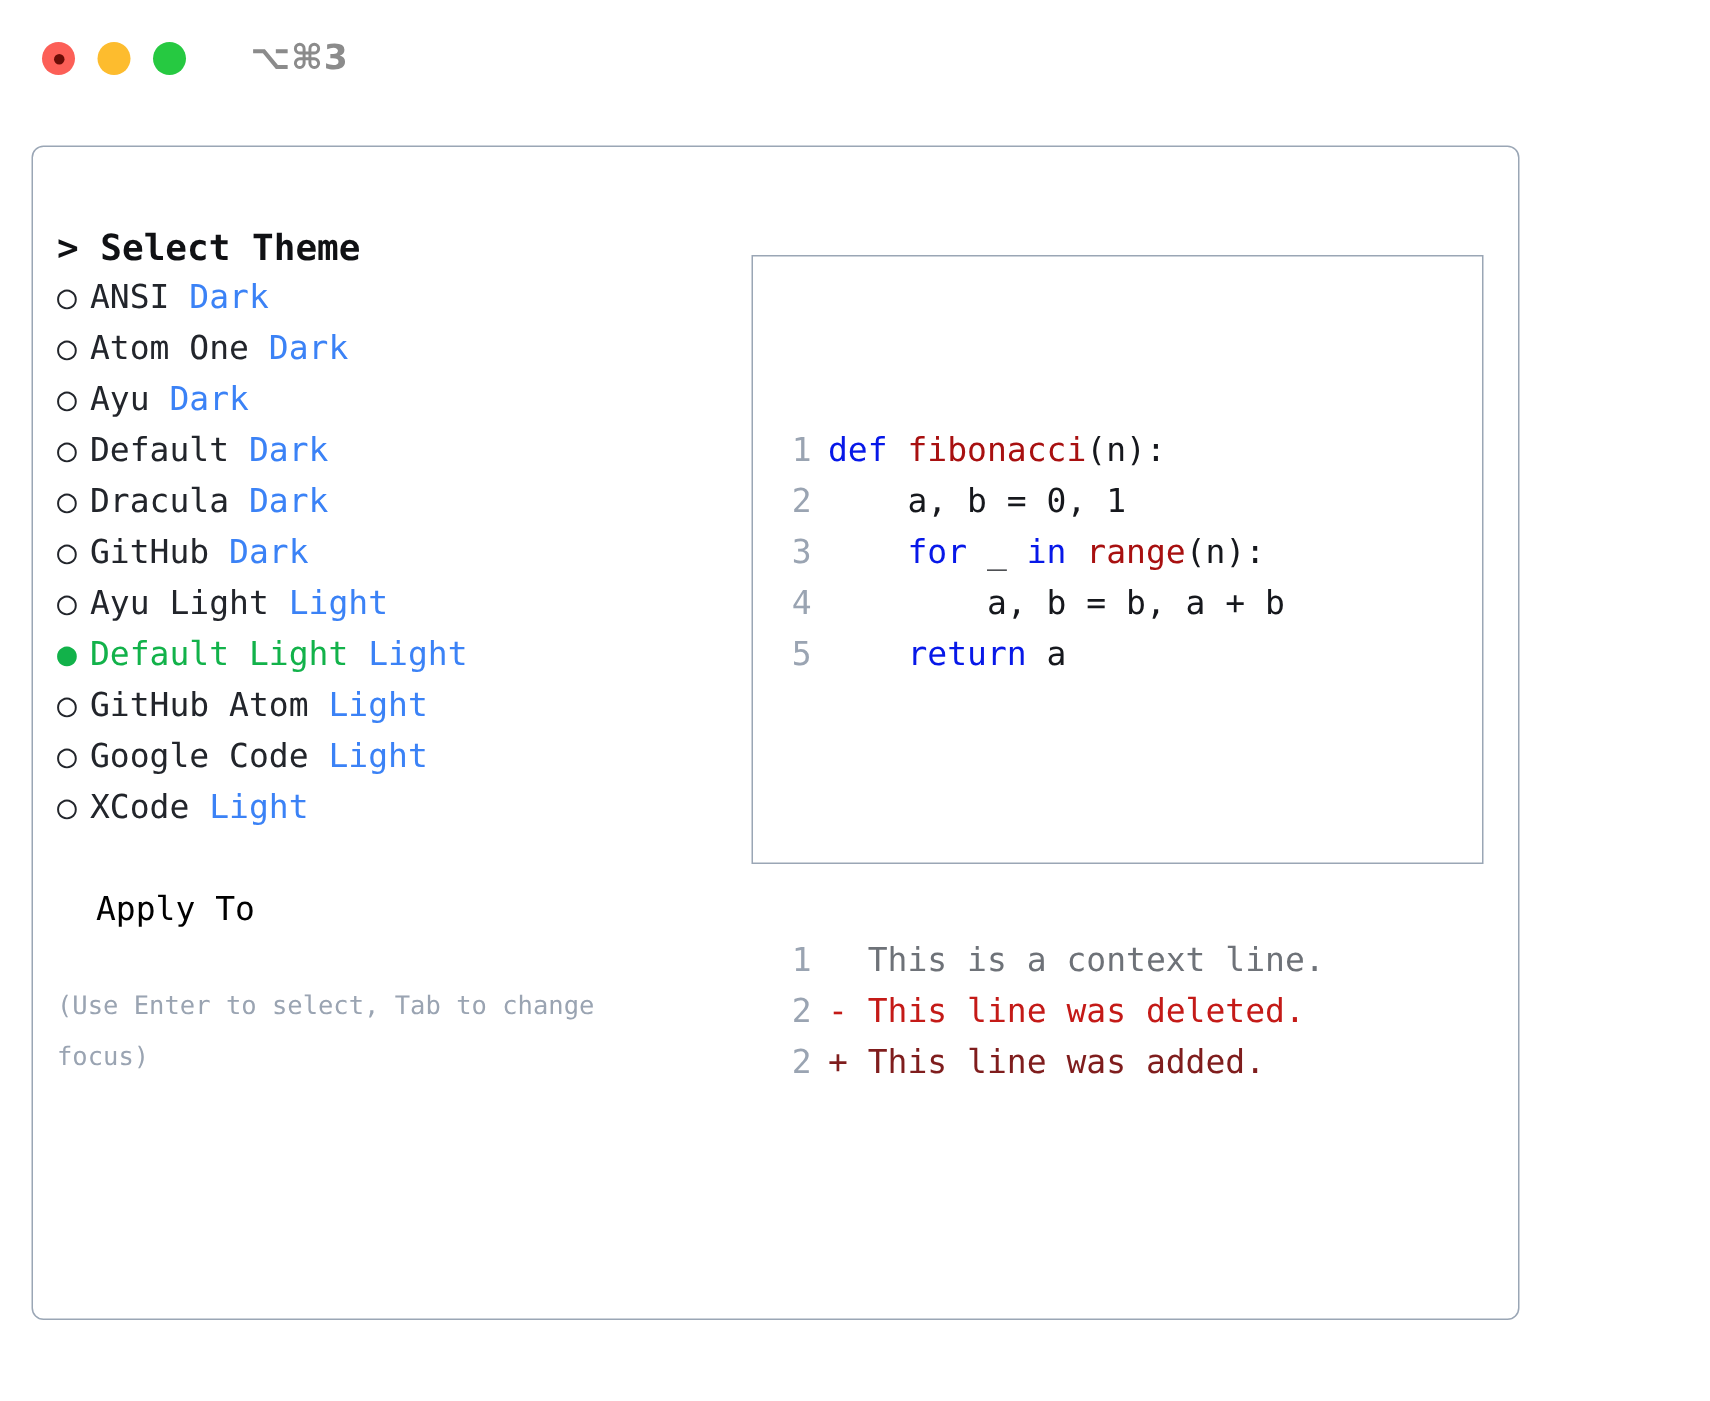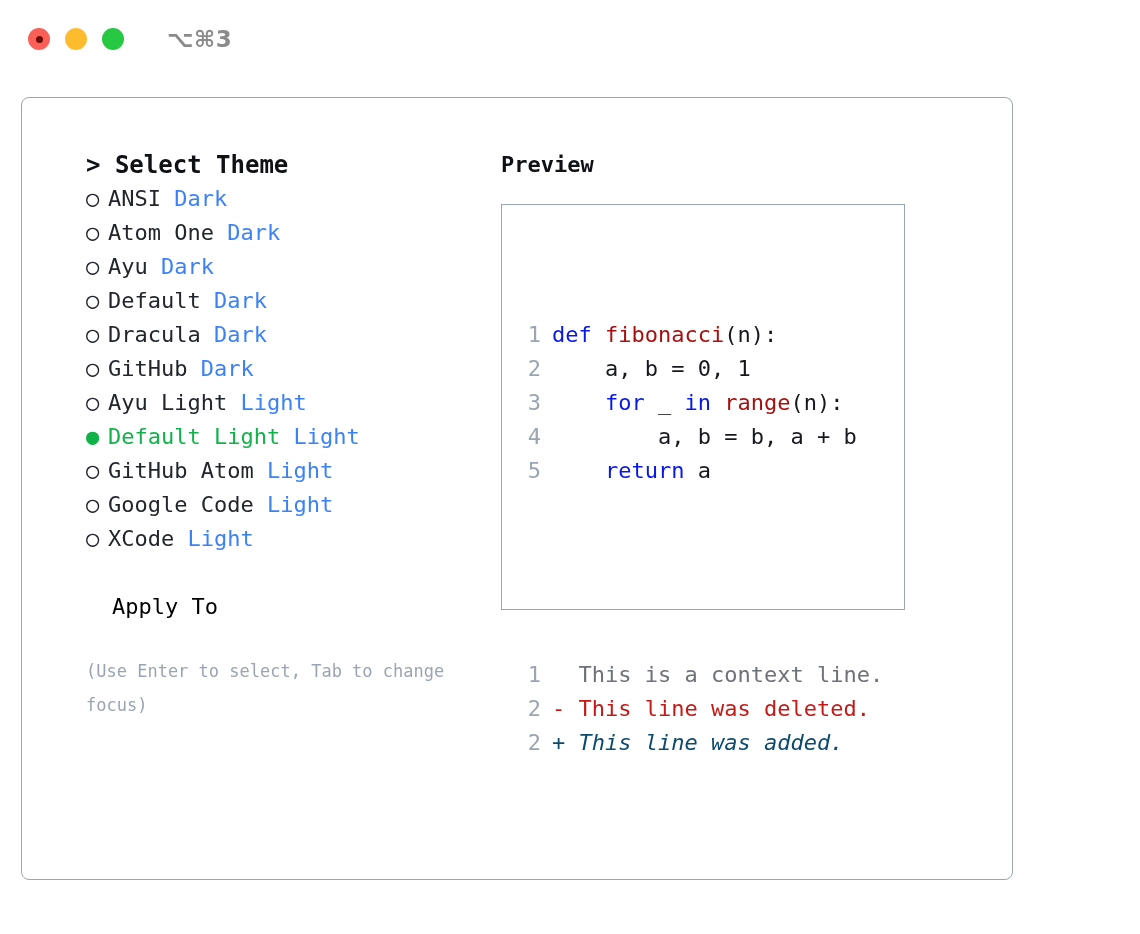--- a/index.html
+++ b/index.html
@@ -86,21 +86,20 @@
     width: 100%;
     height: 100%;
   }
 
   
   .left-col {
     position: absolute;
     left: 16px;
     top: 50px;
     width: 440px;
-    margin-left: 48px;
   }
 
   .list-header {
     font-size: 24px;
     font-weight: 700;
     color: #101114;
     letter-spacing: 0px;
     height: 34px;
     line-height: 34px;
     white-space: pre;
@@ -154,21 +153,21 @@
   .preview-title {
     font-size: 22px;
     font-weight: 700;
     color: #101114;
     height: 34px;
     line-height: 34px;
     white-space: pre;
   }
   .preview-box {
     margin-top: 22px;
-    width: 404px;
+    width: 488px;
     height: 406px;
     box-sizing: border-box;
     border: 1.5px solid #9aa6b5;
     background: #ffffff;
     position: relative;
   }
   .code {
     position: absolute;
     left: 17px;
     top: 45px;
@@ -184,21 +183,21 @@
     text-align: right;
     margin-right: 11px;
   }
   .kw    { color: #0718e8; }
   .fn    { color: #a81010; }
   .plain { color: #16181d; }
   .blank-line { height: 34px; }
 
   .diff-ctx { color: #6e7278; }
   .diff-del { color: #c41a17; }
-  .diff-add { color: #0c4a6e; font-style: italic; }
+  .diff-add { color: #7f1d1d; }
 </style>
 </head>
 <body>
 
 <div class="window">
 
   <div class="titlebar">
     <div class="lights">
       <div class="light close">
         <div class="dot"></div>
@@ -232,21 +231,20 @@
 
         <div class="section-spacer"></div>
 
         <div class="apply-header">Apply To</div>
 
 
         <div class="hint">(Use Enter to select, Tab to change focus)</div>
       </div>
 
       <div class="right-col">
-        <div class="preview-title">Preview</div>
 
         <div class="preview-box">
           <div class="code">
             <div id="code-block"><div class="code-line"><span class="ln">1</span><span class="kw">def </span><span class="fn">fibonacci</span><span class="plain">(n):</span></div><div class="code-line"><span class="ln">2</span><span class="plain">    a, b = 0, 1</span></div><div class="code-line"><span class="ln">3</span><span class="plain">    </span><span class="kw">for</span><span class="plain"> _ </span><span class="kw">in</span><span class="plain"> </span><span class="fn">range</span><span class="plain">(n):</span></div><div class="code-line"><span class="ln">4</span><span class="plain">        a, b = b, a + b</span></div><div class="code-line"><span class="ln">5</span><span class="plain">    </span><span class="kw">return</span><span class="plain"> a</span></div></div>
             <div class="blank-line"></div>
             <div id="diff-block"><div class="code-line"><span class="ln">1</span><span class="diff-ctx">  This is a context line.</span></div><div class="code-line"><span class="ln">2</span><span class="diff-del">- This line was deleted.</span></div><div class="code-line"><span class="ln">2</span><span class="diff-add">+ This line was added.</span></div></div>
           </div>
         </div>
       </div>
 

